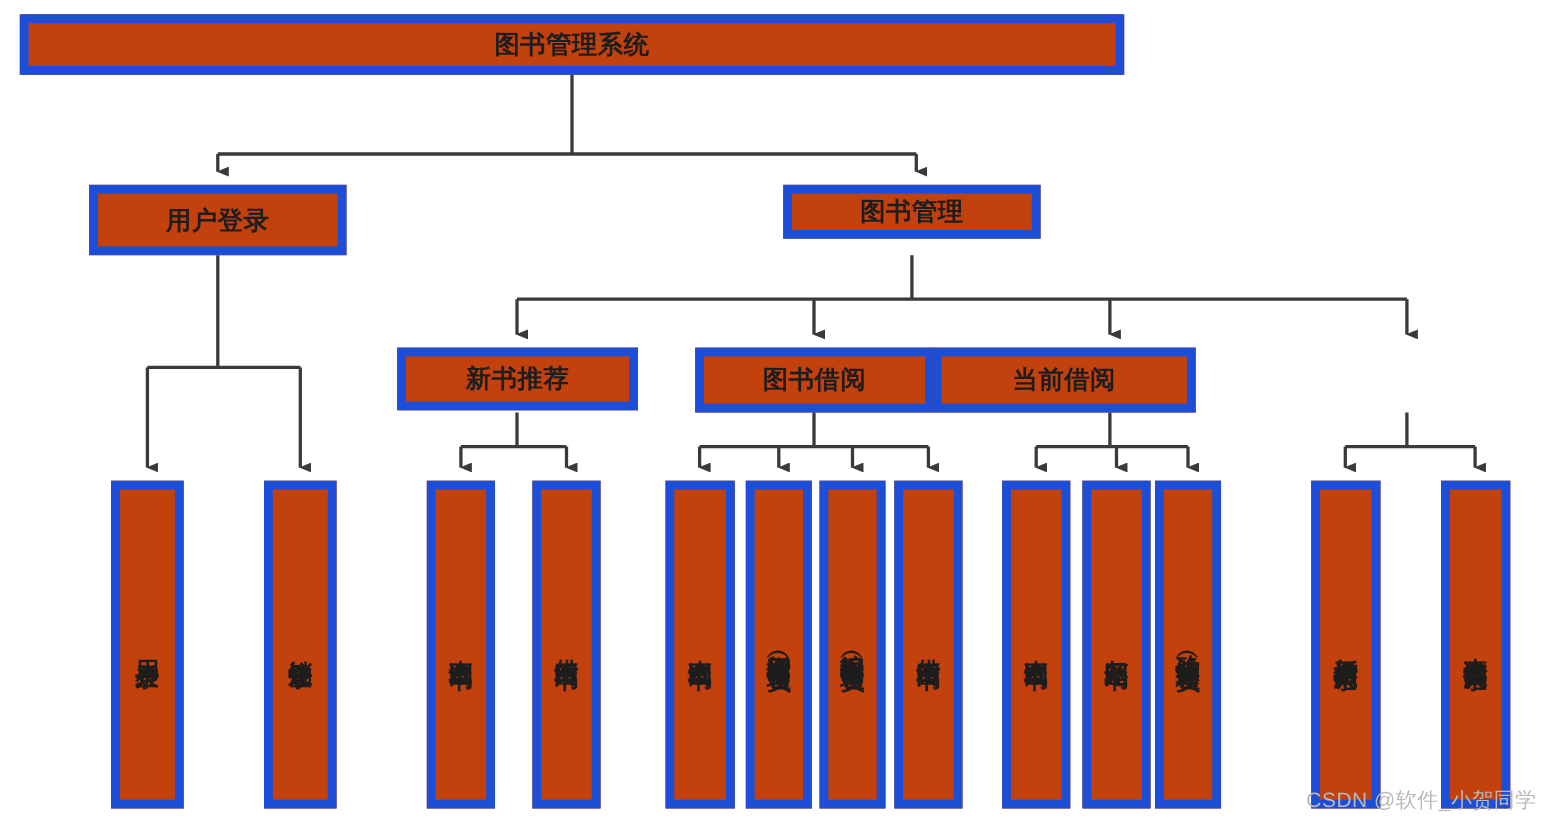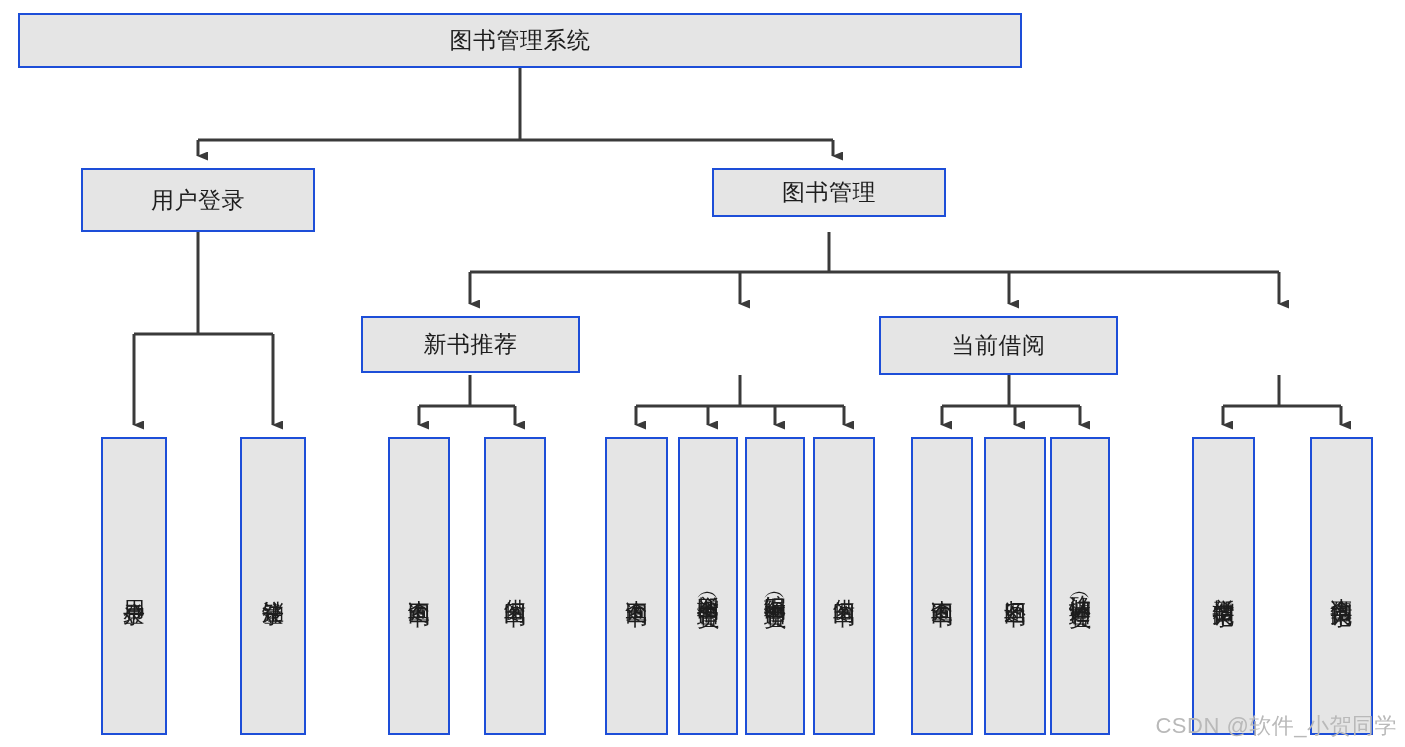--- a/index.html
+++ b/index.html
@@ -21,26 +21,27 @@
   #edge-layer {
     position: absolute;
     left: 0;
     top: 0;
     width: 1405px;
     height: 747px;
   }
   .node {
     position: absolute;
     box-sizing: border-box;
-    border: 2px solid #1d4ed8;
-    background: #e5e5e5;
+    border: 8px solid #1d4ed8;
+    background: #c2410c;
     display: flex;
     align-items: center;
     justify-content: center;
     z-index: 3;
+    font-weight: bold;
   }
   .node-label {
     font-size: 23px;
     color: #1d1d1d;
     line-height: 1.05;
     letter-spacing: 0.5px;
     white-space: nowrap;
   }
   .node.leaf {
     align-items: center;
@@ -52,21 +53,21 @@
     font-size: 22px;
     line-height: 1.18;
     letter-spacing: 2px;
     white-space: normal;
     max-height: 100%;
   }
   #watermark {
     position: absolute;
     right: 8px;
     bottom: 6px;
-    font-size: 22px;
+    font-size: 19px;
     color: #b9b9b9;
     letter-spacing: 0.5px;
     z-index: 6;
     white-space: nowrap;
     font-family: "Liberation Sans", "DejaVu Sans", sans-serif;
   }
 </style>
 </head>
 <body>
 
@@ -130,21 +131,24 @@
   <div class="node" id="node-l1-0" style="left: 81px; top: 168px; width: 234px; height: 64px;">
     <span class="node-label">用户登录</span>
   </div>
   <div class="node" id="node-l1-1" style="left: 712px; top: 168px; width: 234px; height: 49px;">
     <span class="node-label">图书管理</span>
   </div>
 
   <div class="node" id="node-l2-0" style="left: 361px; top: 316px; width: 219px; height: 57px;">
     <span class="node-label">新书推荐</span>
   </div>
-  <div class="node" id="node-l2-2" style="left: 879px; top: 316px; width: 239px; height: 59px;">
+  <div class="node" id="node-l2-1" style="left: 632px; top: 316px; width: 217px; height: 59px;">
+    <span class="node-label">图书借阅</span>
+  </div>
+  <div class="node" id="node-l2-2" style="left: 848px; top: 316px; width: 239px; height: 59px;">
     <span class="node-label">当前借阅</span>
   </div>
 
   <div class="node leaf" id="node-leaf-0" style="left: 101px; top: 437px; width: 66px; height: 298px;">
     <span class="node-label">用户登录</span>
   </div>
   <div class="node leaf" id="node-leaf-1" style="left: 240px; top: 437px; width: 66px; height: 298px;">
     <span class="node-label">注销登录</span>
   </div>
   <div class="node leaf" id="node-leaf-2" style="left: 388px; top: 437px; width: 62px; height: 298px;">

